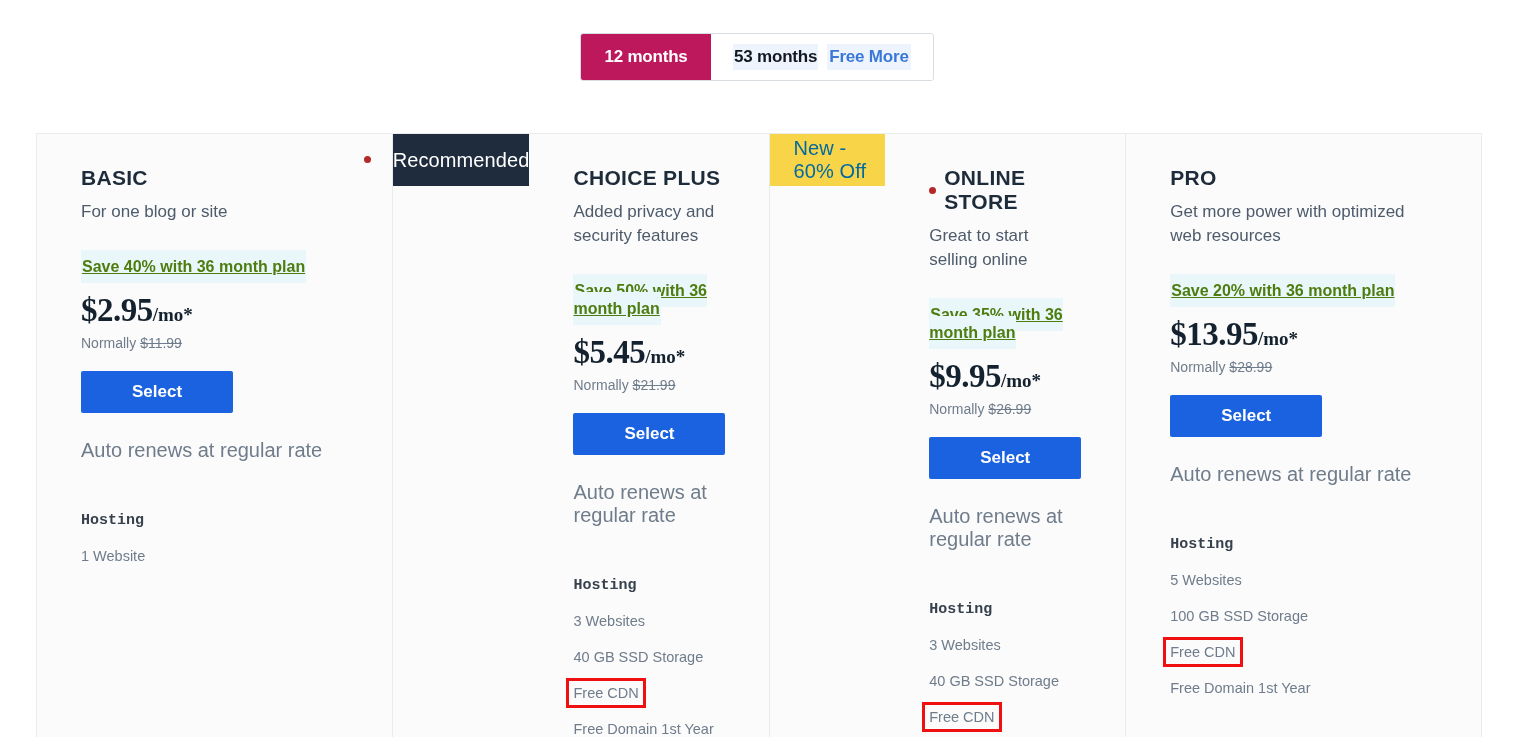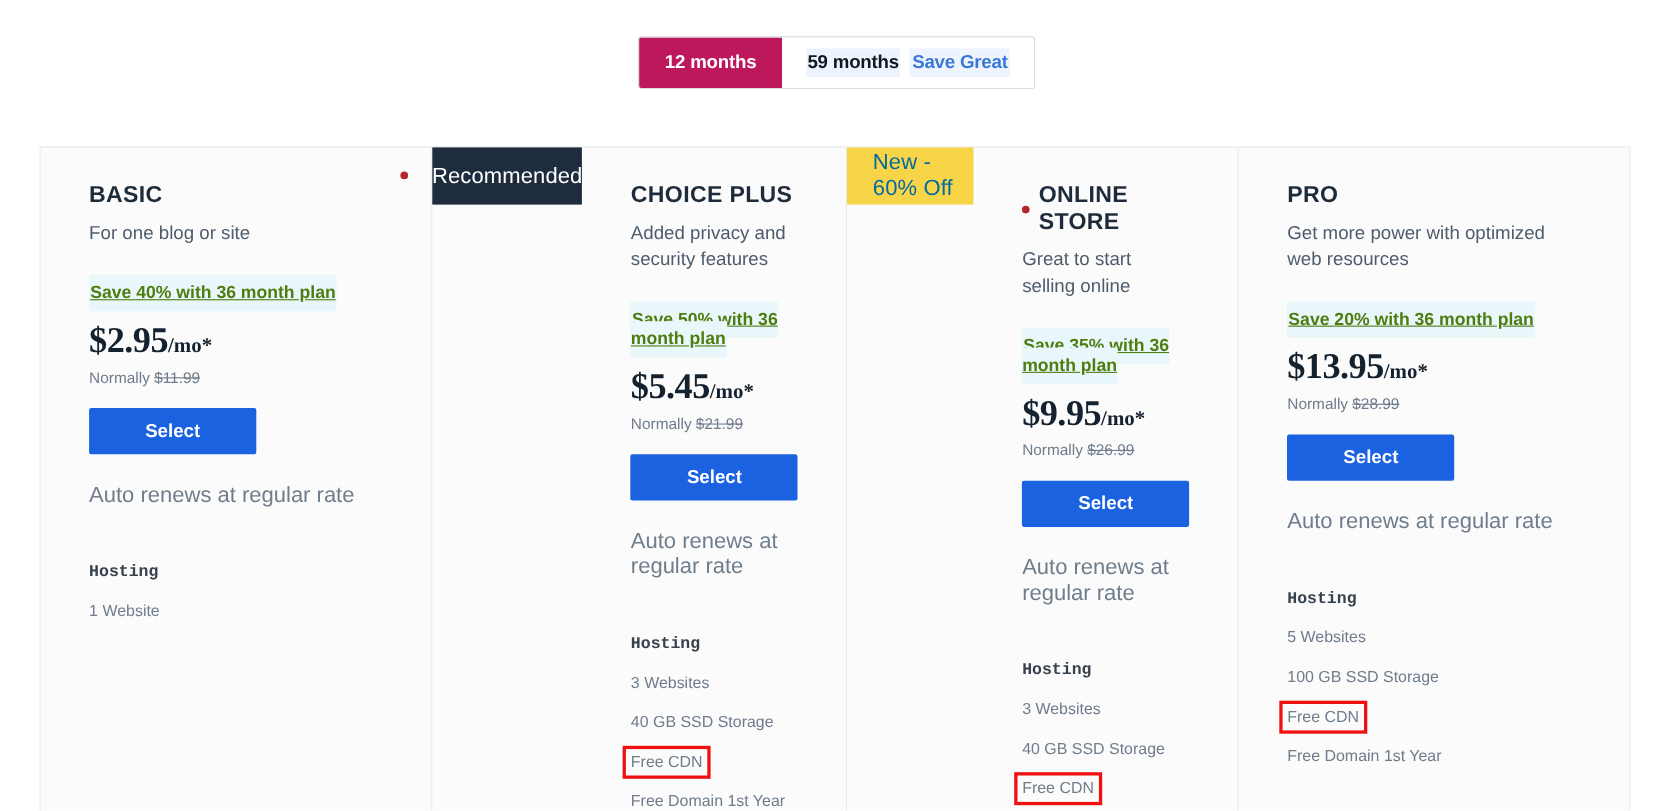--- a/index.html
+++ b/index.html
@@ -215,22 +215,22 @@
 </head>
 <body>
 
 <div id="root">
 
   <div class="term-toggle" id="term-toggle">
       <div class="term-opt active">
         <span class="term-label">12 months</span>
       </div>
       <div class="term-opt inactive">
-        <span class="term-label">59 months</span>
-        <span class="save-more">Save Great</span>
+        <span class="term-label">53 months</span>
+        <span class="save-more">Free More</span>
       </div>
     </div>
 
   <div class="plans" id="plans">
       <div class="plan">
         <div class="banner empty"></div>
         <div class="dot-marker" style="position: absolute; right: 21px; top: 22px;"></div>
         <div class="plan-body"><div class="plan-title-row">
             <div class="plan-title">BASIC</div>
           </div><div class="plan-tagline">For one blog or site</div><div class="save-link-wrap"><a class="save-link">Save 40% with 36 month plan</a></div><div class="price"><span class="amount">$2.95</span><span class="suffix">/mo*</span></div><div class="normally"><span>Normally </span><span class="struck">$11.99</span></div><button class="select-btn">Select</button><div class="auto-renew">Auto renews at regular rate</div><div class="section-head">Hosting</div><div><span class="feature">1 Website</span></div></div>

